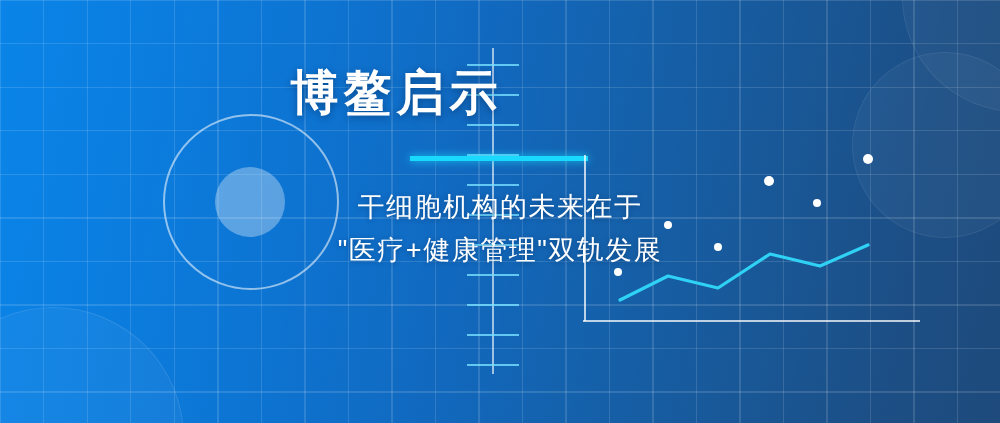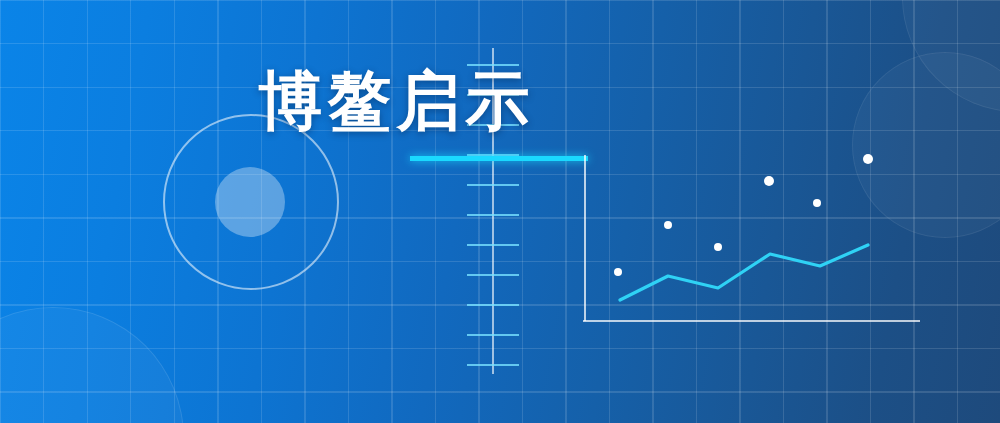--- a/index.html
+++ b/index.html
@@ -107,21 +107,21 @@
     background: rgba(120,225,255,0.80);
   }
   
   #title {
     position: absolute;
     left: 0;
     top: 66px;
     width: 793px;
     text-align: center;
     color: #ffffff;
-    font-size: 64px;
+    font-size: 48px;
     font-weight: bold;
     letter-spacing: 5px;
     line-height: 1.12;
     text-shadow: 0 2px 7px rgba(0,30,70,0.45);
     white-space: nowrap;
   }
   #accent-bar {
     position: absolute;
     left: 410px;
     top: 156px;
@@ -179,20 +179,24 @@
       <div class="ruler-tick" style="top: 274px;"></div>
       <div class="ruler-tick" style="top: 304px;"></div>
       <div class="ruler-tick" style="top: 334px;"></div>
       <div class="ruler-tick" style="top: 364px;"></div>
     </div>
 
   <div id="title">博鳌启示</div>
 
   <div id="accent-bar"></div>
 
+  <div id="subtitle">
+    <div>干细胞机构的未来在于</div>
+    <div>"医疗+健康管理"双轨发展</div>
+  </div>
 
   <svg id="chart-svg" viewBox="0 0 1000 423">
     <g id="chart-axes">
         <line x1="585" y1="155" x2="585" y2="321" stroke="rgba(255,255,255,0.72)" stroke-width="2"></line>
         <line x1="583" y1="321" x2="920" y2="321" stroke="rgba(255,255,255,0.72)" stroke-width="2"></line>
       </g>
     <g id="chart-lines">
         <polyline points="620,300 668,276 718,288 770,254 820,266 868,245" fill="none" stroke="#2fd2f5" stroke-width="3.2" stroke-linejoin="round" stroke-linecap="round"></polyline>
       </g>
     <g id="chart-dots">

